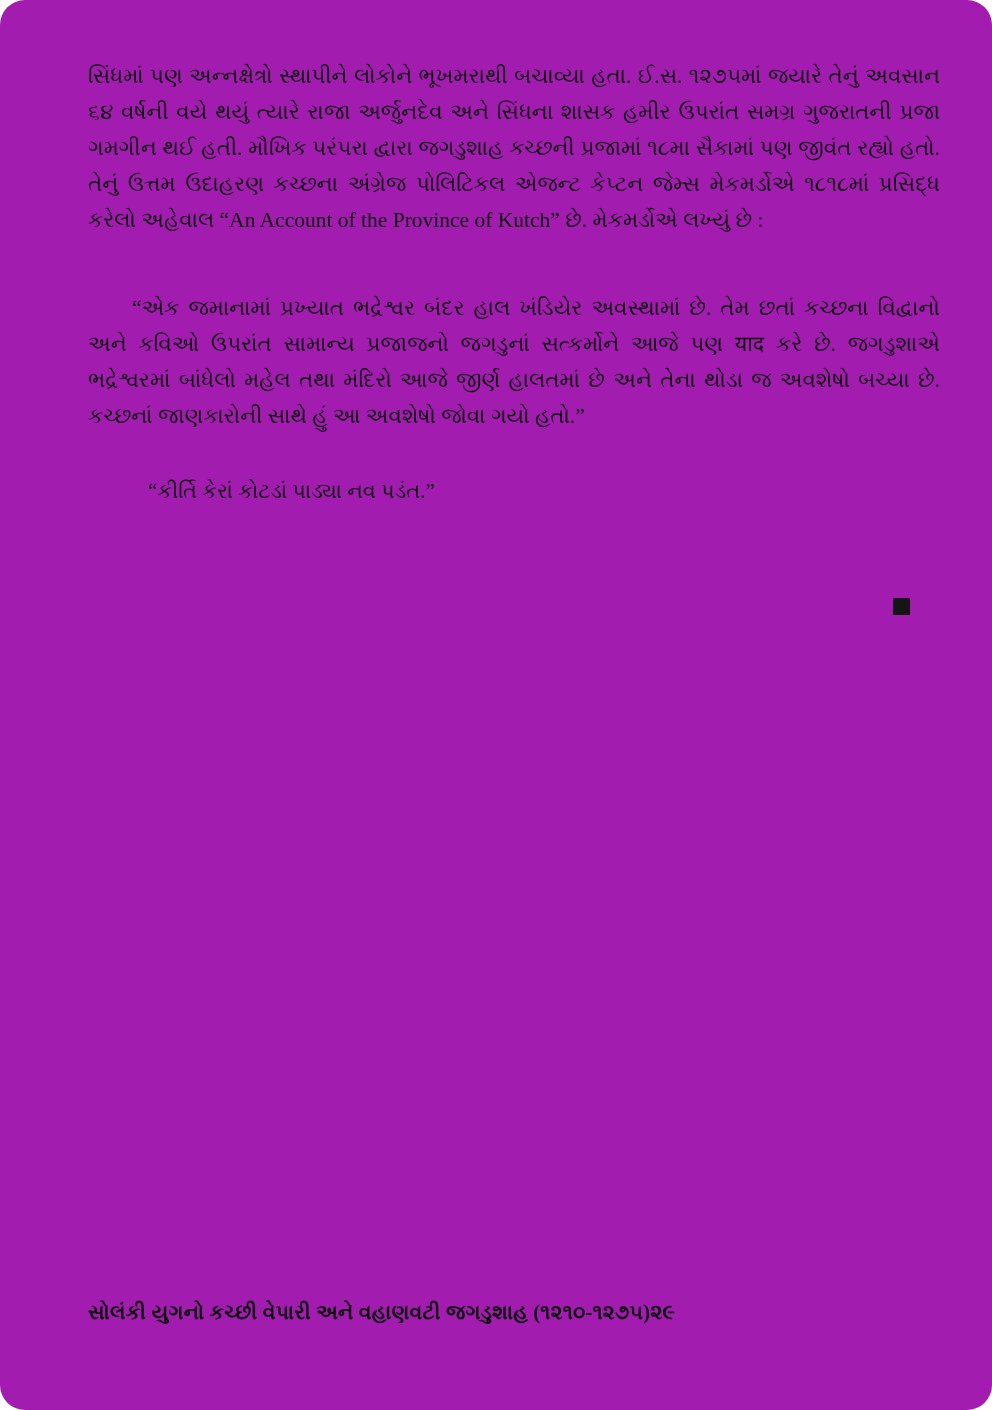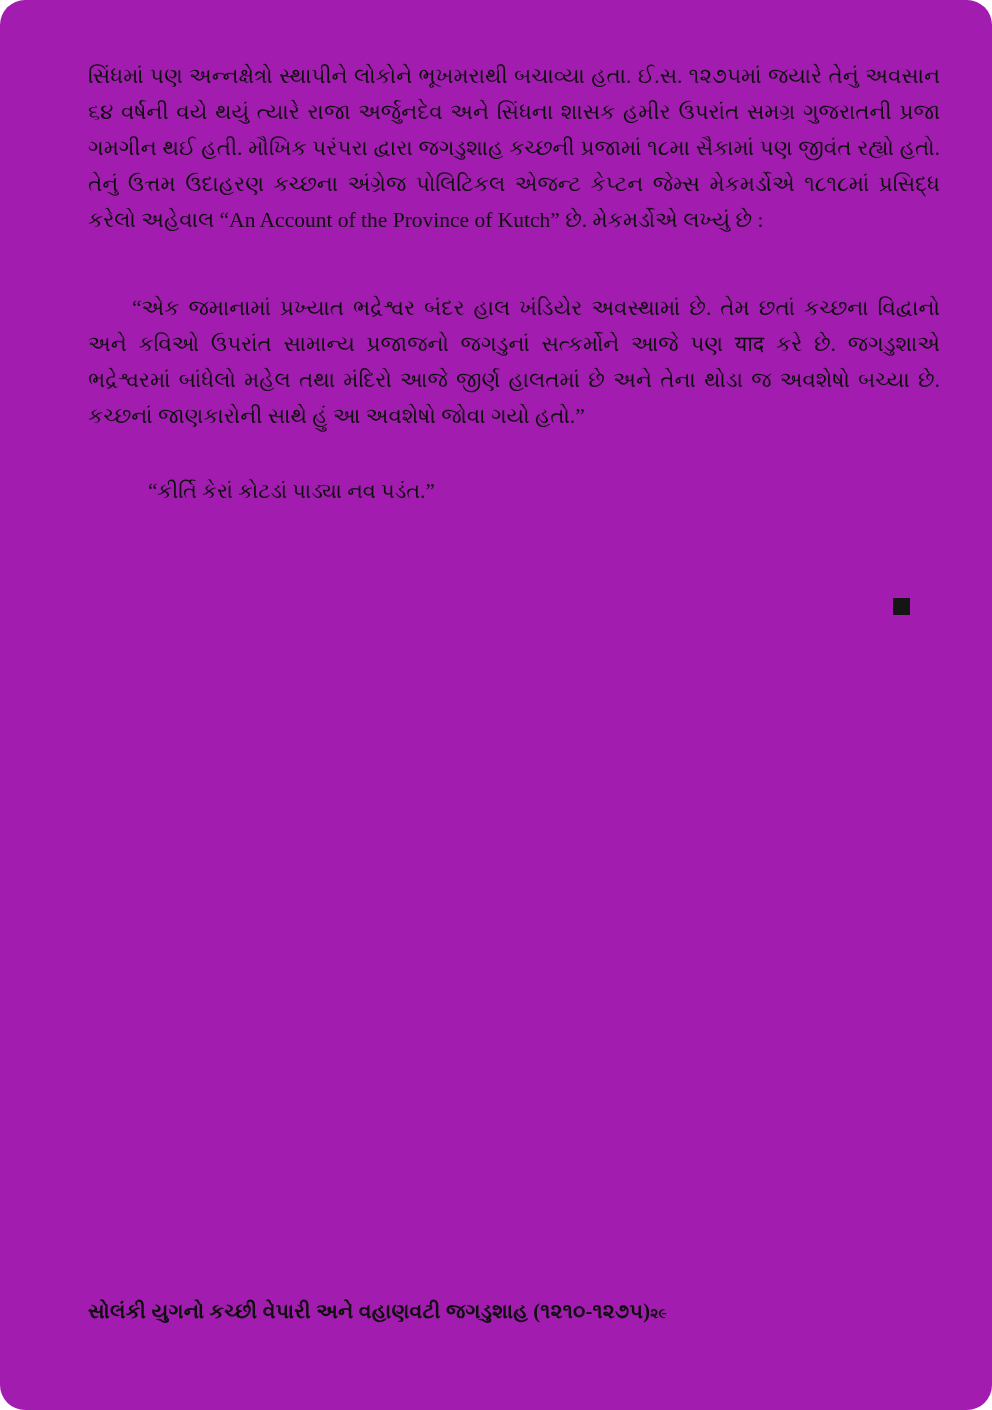--- a/index.html
+++ b/index.html
@@ -62,21 +62,21 @@
     align-items: baseline;
     justify-content: flex-start;
   }
   .footer-title {
     font-size: 20.5px;
     font-weight: bold;
     color: #0f0f0f;
     letter-spacing: 0.2px;
   }
   .footer-page {
-    font-size: 14px;
+    font-size: 21px;
     font-weight: bold;
     color: #0f0f0f;
     font-family: Liberation Serif, serif;
   }
 </style>
 </head>
 <body>
 
 <div class="page">
 

